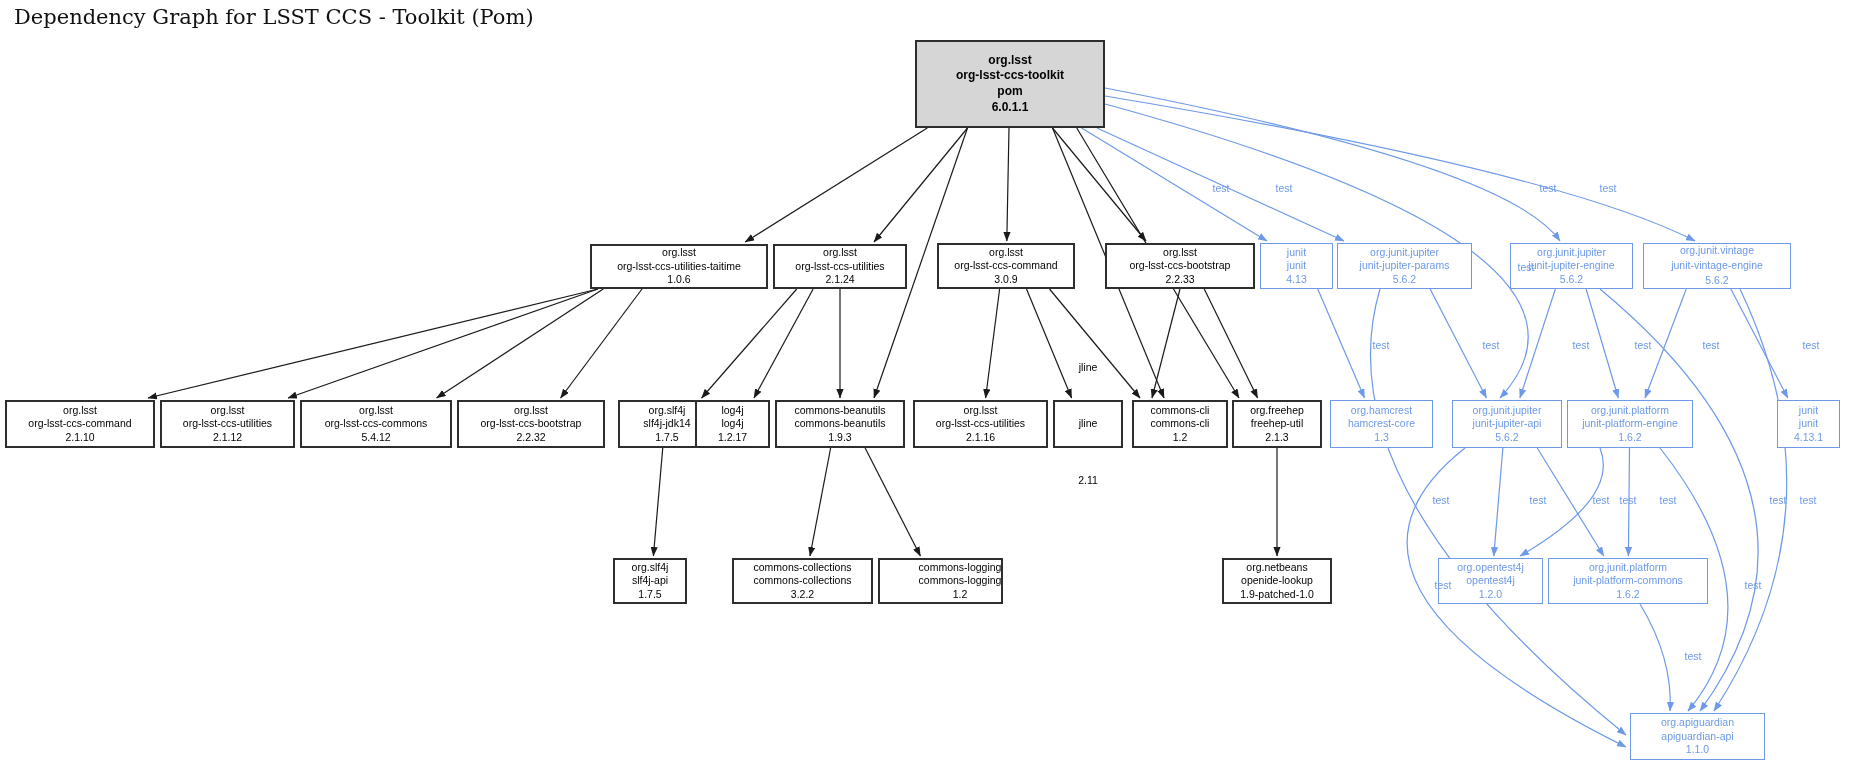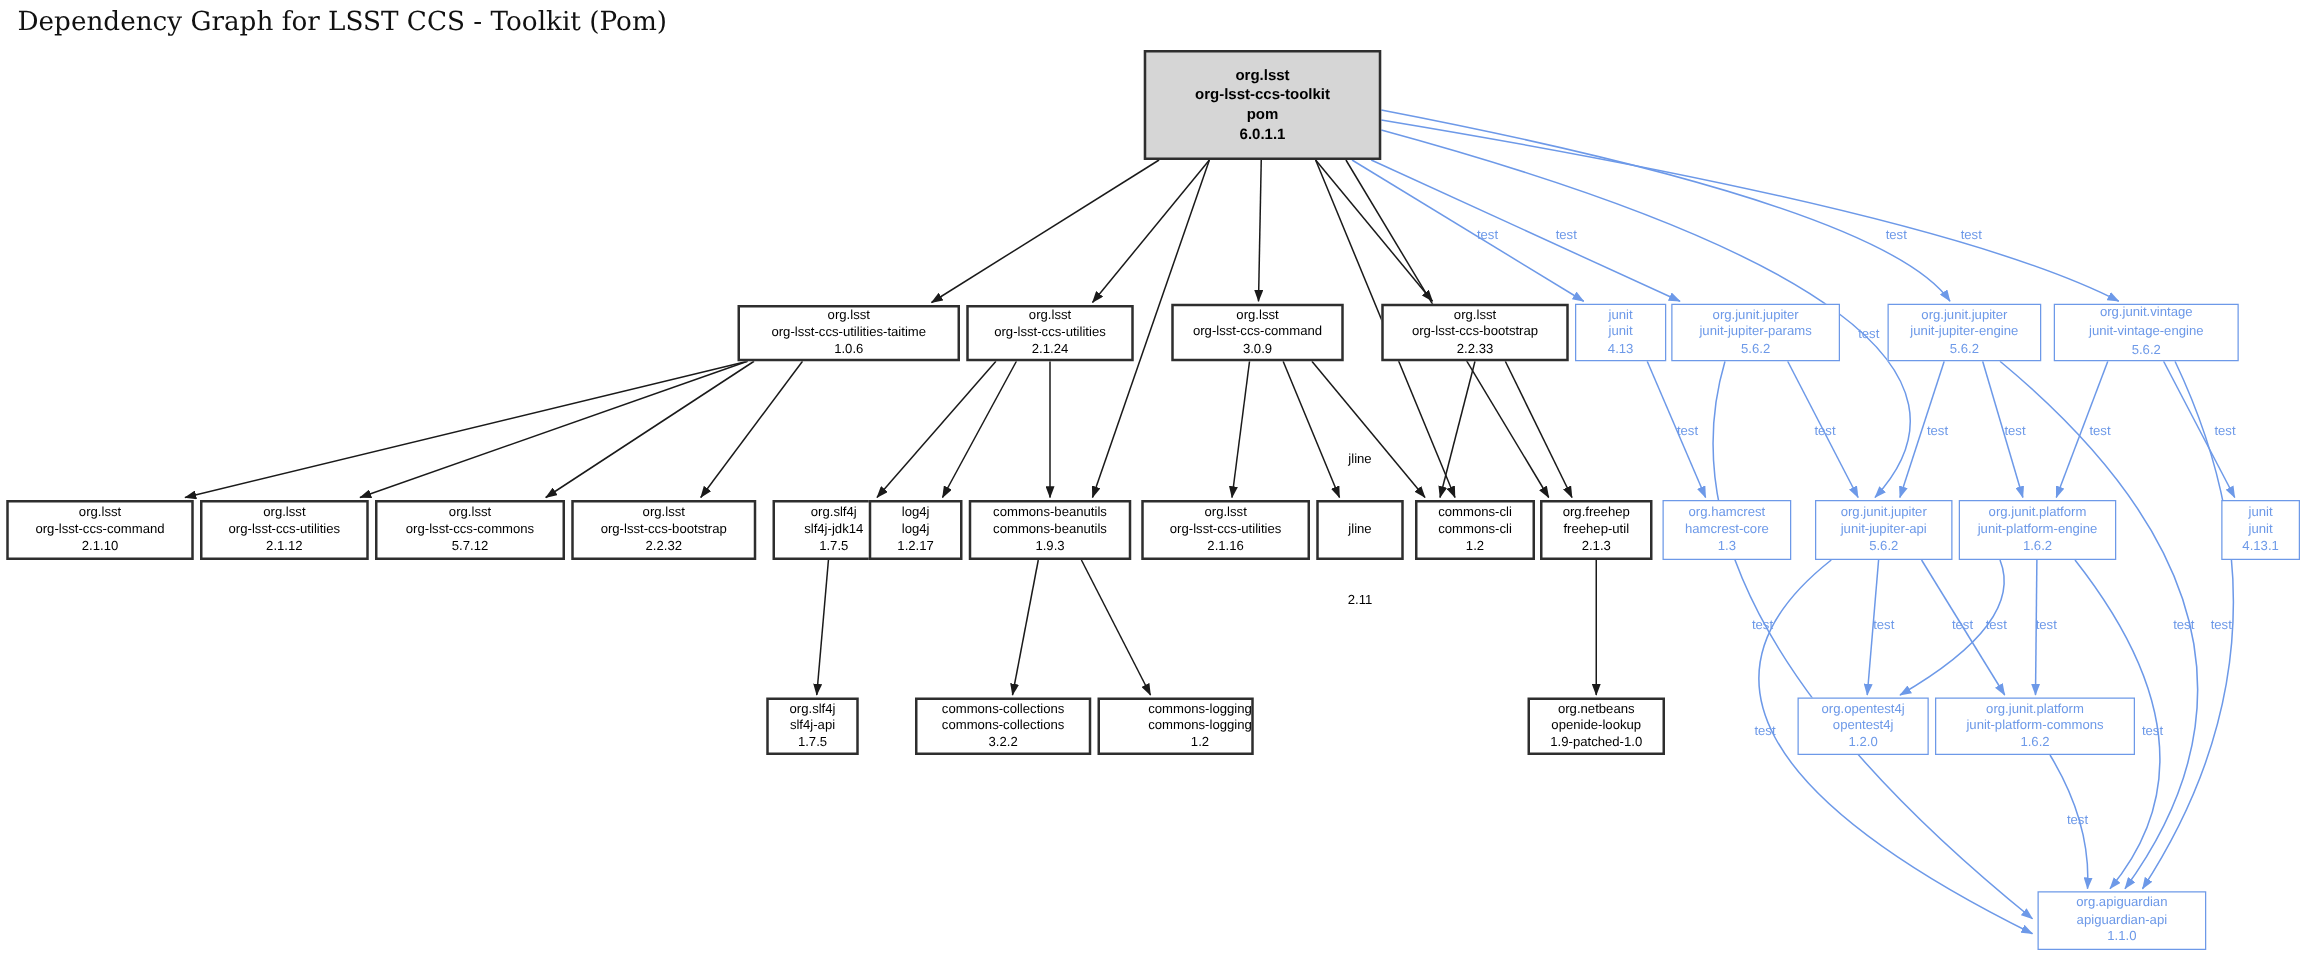--- a/index.html
+++ b/index.html
@@ -15,21 +15,21 @@
   #node-layer{position:absolute;inset:0;}
   .node{position:absolute;box-sizing:border-box;background:#ffffff;
         display:flex;flex-direction:column;justify-content:center;align-items:center;
         text-align:center;font:10.5px/1.3 "Liberation Sans",sans-serif;
         white-space:nowrap;}
   .node.dep{border:2px solid #2e2e2e;color:#000;}
   .node.root{border:2px solid #2e2e2e;background:#d6d6d6;color:#000;
              font:bold 12px/1.3 "Liberation Sans",sans-serif;}
   .node.testdep{border:1.5px solid #6d99e8;color:#6d99e8;}
   .edge-label{position:absolute;transform:translate(-50%,-50%);
-              font:10.5px "Liberation Sans",sans-serif;color:#6d99e8;}
+              font:10.5px "Liberation Sans",sans-serif;color:#6d99e8;margin-left:31px;}
 </style>
 </head>
 <body>
 
 <div class="canvas">
   <div class="title">Dependency Graph for LSST CCS - Toolkit (Pom)</div>
   <svg id="edge-layer" viewBox="0 0 1853 768" xmlns="http://www.w3.org/2000/svg">
     <defs>
       <marker id="arrow-dep" markerWidth="8" markerHeight="6" refX="7.5" refY="3" orient="auto">
           <path d="M0,0 L8,3 L0,6 Z" fill="#1a1a1a"></path>
@@ -138,21 +138,21 @@
         <div>2.1.10</div>
       </div>
       <div class="node dep" style="left: 160px; top: 400px; width: 135px; height: 48px;">
         <div>org.lsst</div>
         <div>org-lsst-ccs-utilities</div>
         <div>2.1.12</div>
       </div>
       <div class="node dep" style="left: 300px; top: 400px; width: 152px; height: 48px;">
         <div>org.lsst</div>
         <div>org-lsst-ccs-commons</div>
-        <div>5.7.12</div>
+        <div>5.4.12</div>
       </div>
       <div class="node dep" style="left: 457px; top: 400px; width: 148px; height: 48px;">
         <div>org.lsst</div>
         <div>org-lsst-ccs-bootstrap</div>
         <div>2.2.32</div>
       </div>
       <div class="node dep" style="left: 618px; top: 400px; width: 98px; height: 48px;">
         <div>org.slf4j</div>
         <div>slf4j-jdk14</div>
         <div>1.7.5</div>

